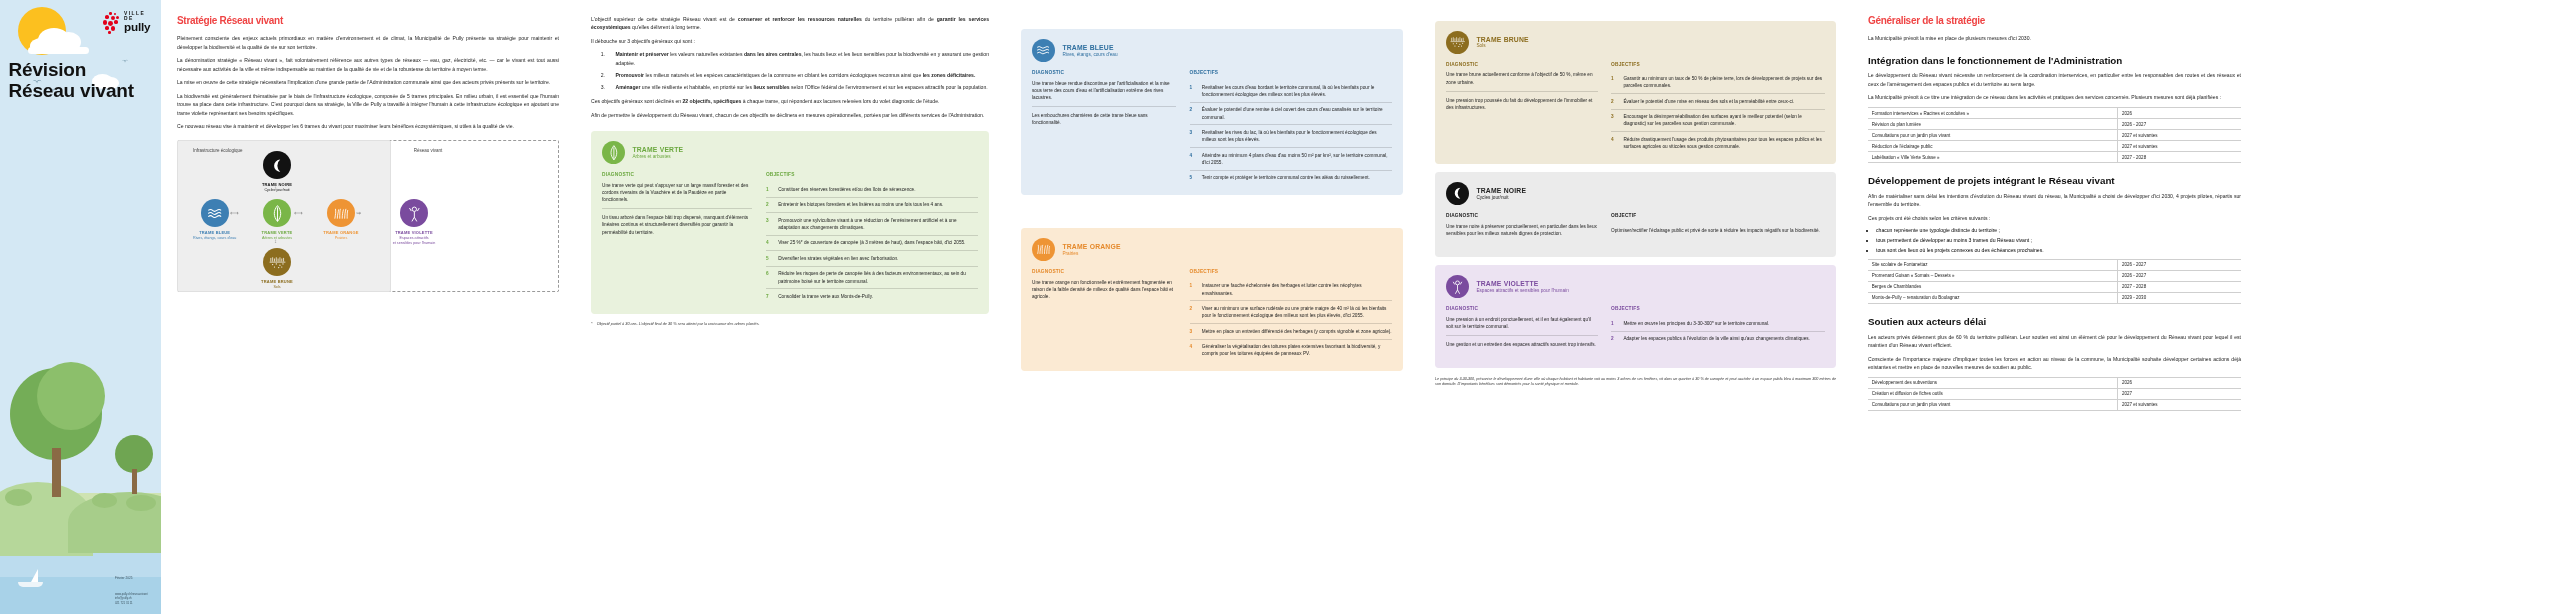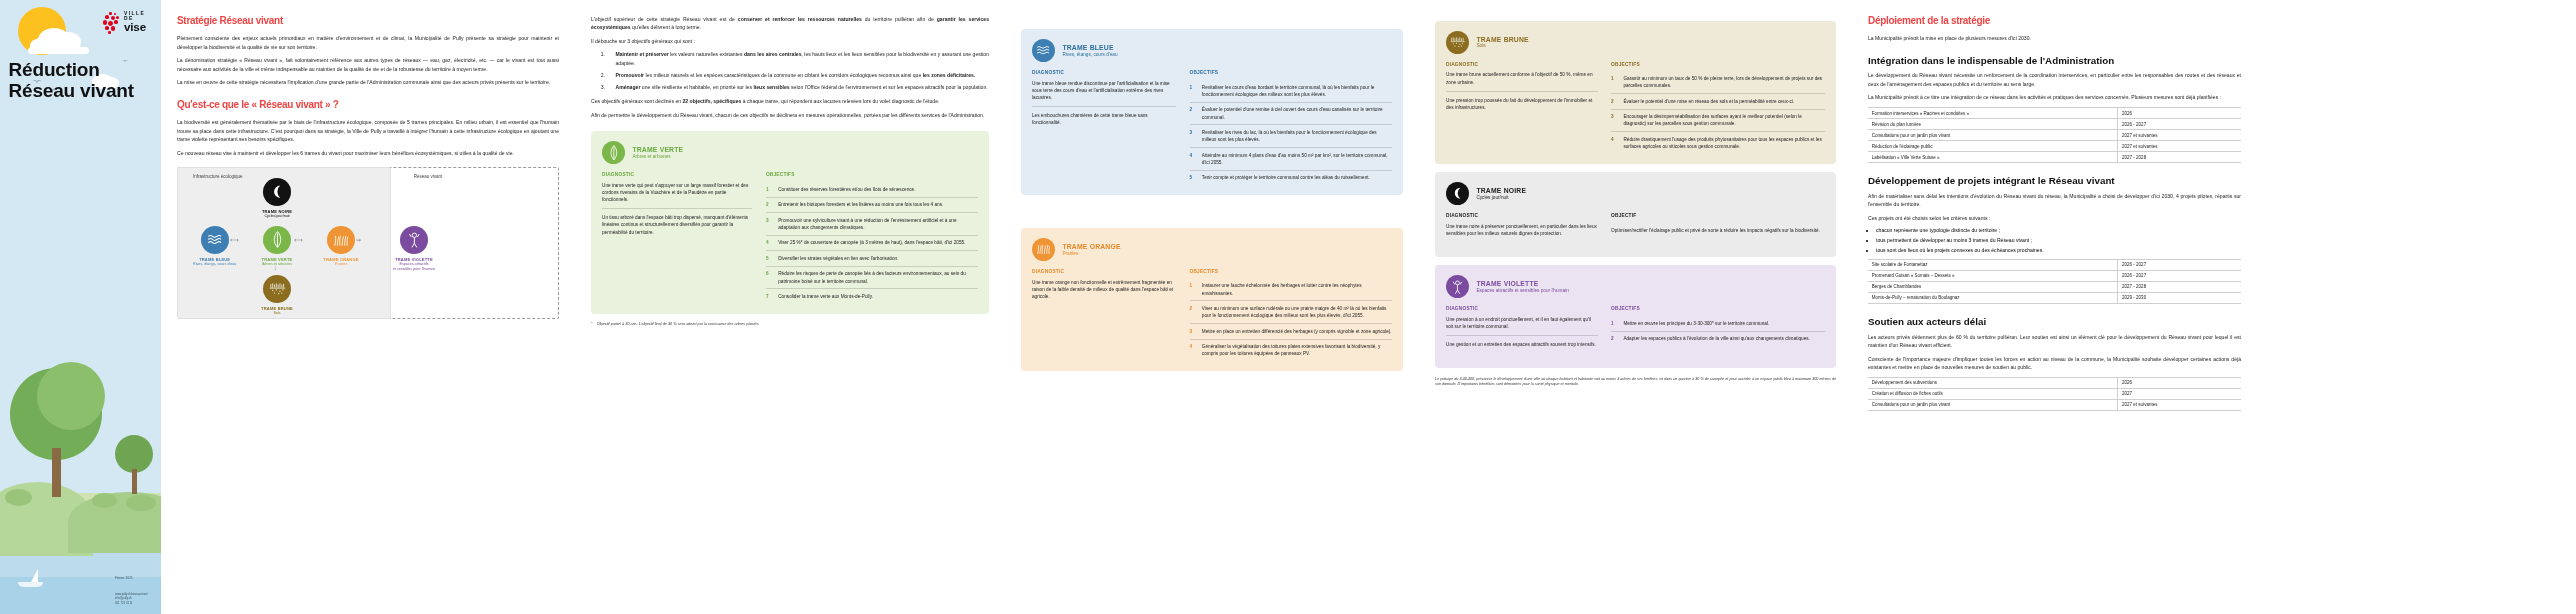--- a/index.html
+++ b/index.html
@@ -211,26 +211,26 @@
         <span class="grape" style="left:14px;top:3.7px;width:3.1px;height:3.1px;"></span>
         <span class="grape" style="left:0.6px;top:8px;width:4.3px;height:4.3px;"></span>
         <span class="grape" style="left:6.1px;top:8.6px;width:4.9px;height:4.9px;"></span>
         <span class="grape" style="left:12.3px;top:8px;width:3.7px;height:3.7px;"></span>
         <span class="grape" style="left:3.1px;top:14px;width:3.7px;height:3.7px;"></span>
         <span class="grape" style="left:8.6px;top:14px;width:4.3px;height:4.3px;"></span>
         <span class="grape" style="left:6.1px;top:19px;width:2.5px;height:2.5px;"></span>
       </div>
       <div class="logo-text">
         <div class="logo-ville">VILLE DE</div>
-        <div class="logo-pully">vise</div>
+        <div class="logo-pully">pully</div>
       </div>
     </div>
 
     <div class="cover-title">
-      <div>Réduction</div>
+      <div>Révision</div>
       <div>Réseau vivant</div>
     </div>
 
     <div class="ground">
       <div class="lake"></div>
       <div class="lake2"></div>
       <div class="meadow"></div>
       <div class="hill h1"></div>
       <div class="hill h2"></div>
       <div class="bigtree-crown"></div>
@@ -252,21 +252,20 @@
       <div>021 721 31 11</div>
     </div>
   </section>
 
   <section class="col col-2">
     <h1 class="sec">Stratégie Réseau vivant</h1>
     <p class="body">Pleinement consciente des enjeux actuels primordiaux en matière d'environnement et de climat, la Municipalité de Pully présente sa stratégie pour maintenir et développer la biodiversité et la qualité de vie sur son territoire.</p>
     <p class="body">La dénomination stratégie « Réseau vivant », fait volontairement référence aux autres types de réseaux — eau, gaz, électricité, etc. — car le vivant est tout aussi nécessaire aux activités de la ville et même indispensable au maintien de la qualité de vie et de la robustesse du territoire à moyen terme.</p>
     <p class="body">La mise en œuvre de cette stratégie nécessitera l'implication d'une grande partie de l'Administration communale ainsi que des acteurs privés présents sur le territoire.</p>
 
-    <h1 class="sec" style="margin-top:12.3px;">Qu'est-ce que le « Réseau vivant » ?</h1>
     <p class="body">La biodiversité est généralement thématisée par le biais de l'infrastructure écologique, composée de 5 trames principales. En milieu urbain, il est essentiel que l'humain trouve sa place dans cette infrastructure. C'est pourquoi dans sa stratégie, la Ville de Pully a travaillé à intégrer l'humain à cette infrastructure écologique en ajoutant une trame violette représentant ses besoins spécifiques.</p>
     <p class="body">Ce nouveau réseau vise à maintenir et développer les 6 trames du vivant pour maximiser leurs bénéfices écosystémiques, si utiles à la qualité de vie.</p>
 
     <div class="info-wrap">
       <div class="dashed-box"></div>
       <div class="grey-box"></div>
       <div class="panel-label pl-left">Infrastructure écologique</div>
       <div class="panel-label pl-right">Réseau vivant</div>
 
       <div class="arr a1">⟷</div>
@@ -681,24 +680,24 @@
               <span>Adapter les espaces publics à l'évolution de la ville ainsi qu'aux changements climatiques.</span>
             </div>
         </div>
       </div>
     </div>
 
     <div class="note-it">Le principe du 3-30-300, préconise le développement d'une ville où chaque habitant et habitante voit au moins 3 arbres de ses fenêtres, vit dans un quartier à 30 % de canopée et peut accéder à un espace public bleu à maximum 300 mètres de son domicile. D'importants bénéfices sont démontrés pour la santé physique et mentale.</div>
   </section>
 
   <section class="col col-6">
-    <h1 class="sec">Déploiement de la stratégie</h1>
+    <h1 class="sec">Généraliser de la stratégie</h1>
     <p class="body">La Municipalité prévoit la mise en place de plusieurs mesures d'ici 2030.</p>
 
-    <h2 class="sub">Intégration dans le indispensable de l'Administration</h2>
+    <h2 class="sub">Intégration dans le fonctionnement de l'Administration</h2>
     <p class="body">Le développement du Réseau vivant nécessite un renforcement de la coordination interservices, en particulier entre les responsables des routes et des réseaux et ceux de l'aménagement des espaces publics et du territoire au sens large.</p>
     <p class="body">La Municipalité prévoit à ce titre une intégration de ce réseau dans les activités et pratiques des services concernés. Plusieurs mesures sont déjà planifiées :</p>
     <table class="meas">
       <tbody>
           <tr>
             <td>Formation interservices « Racines et conduites »</td>
             <td class="when">2026</td>
           </tr>
       <tr>
             <td>Révision du plan lumière</td>

